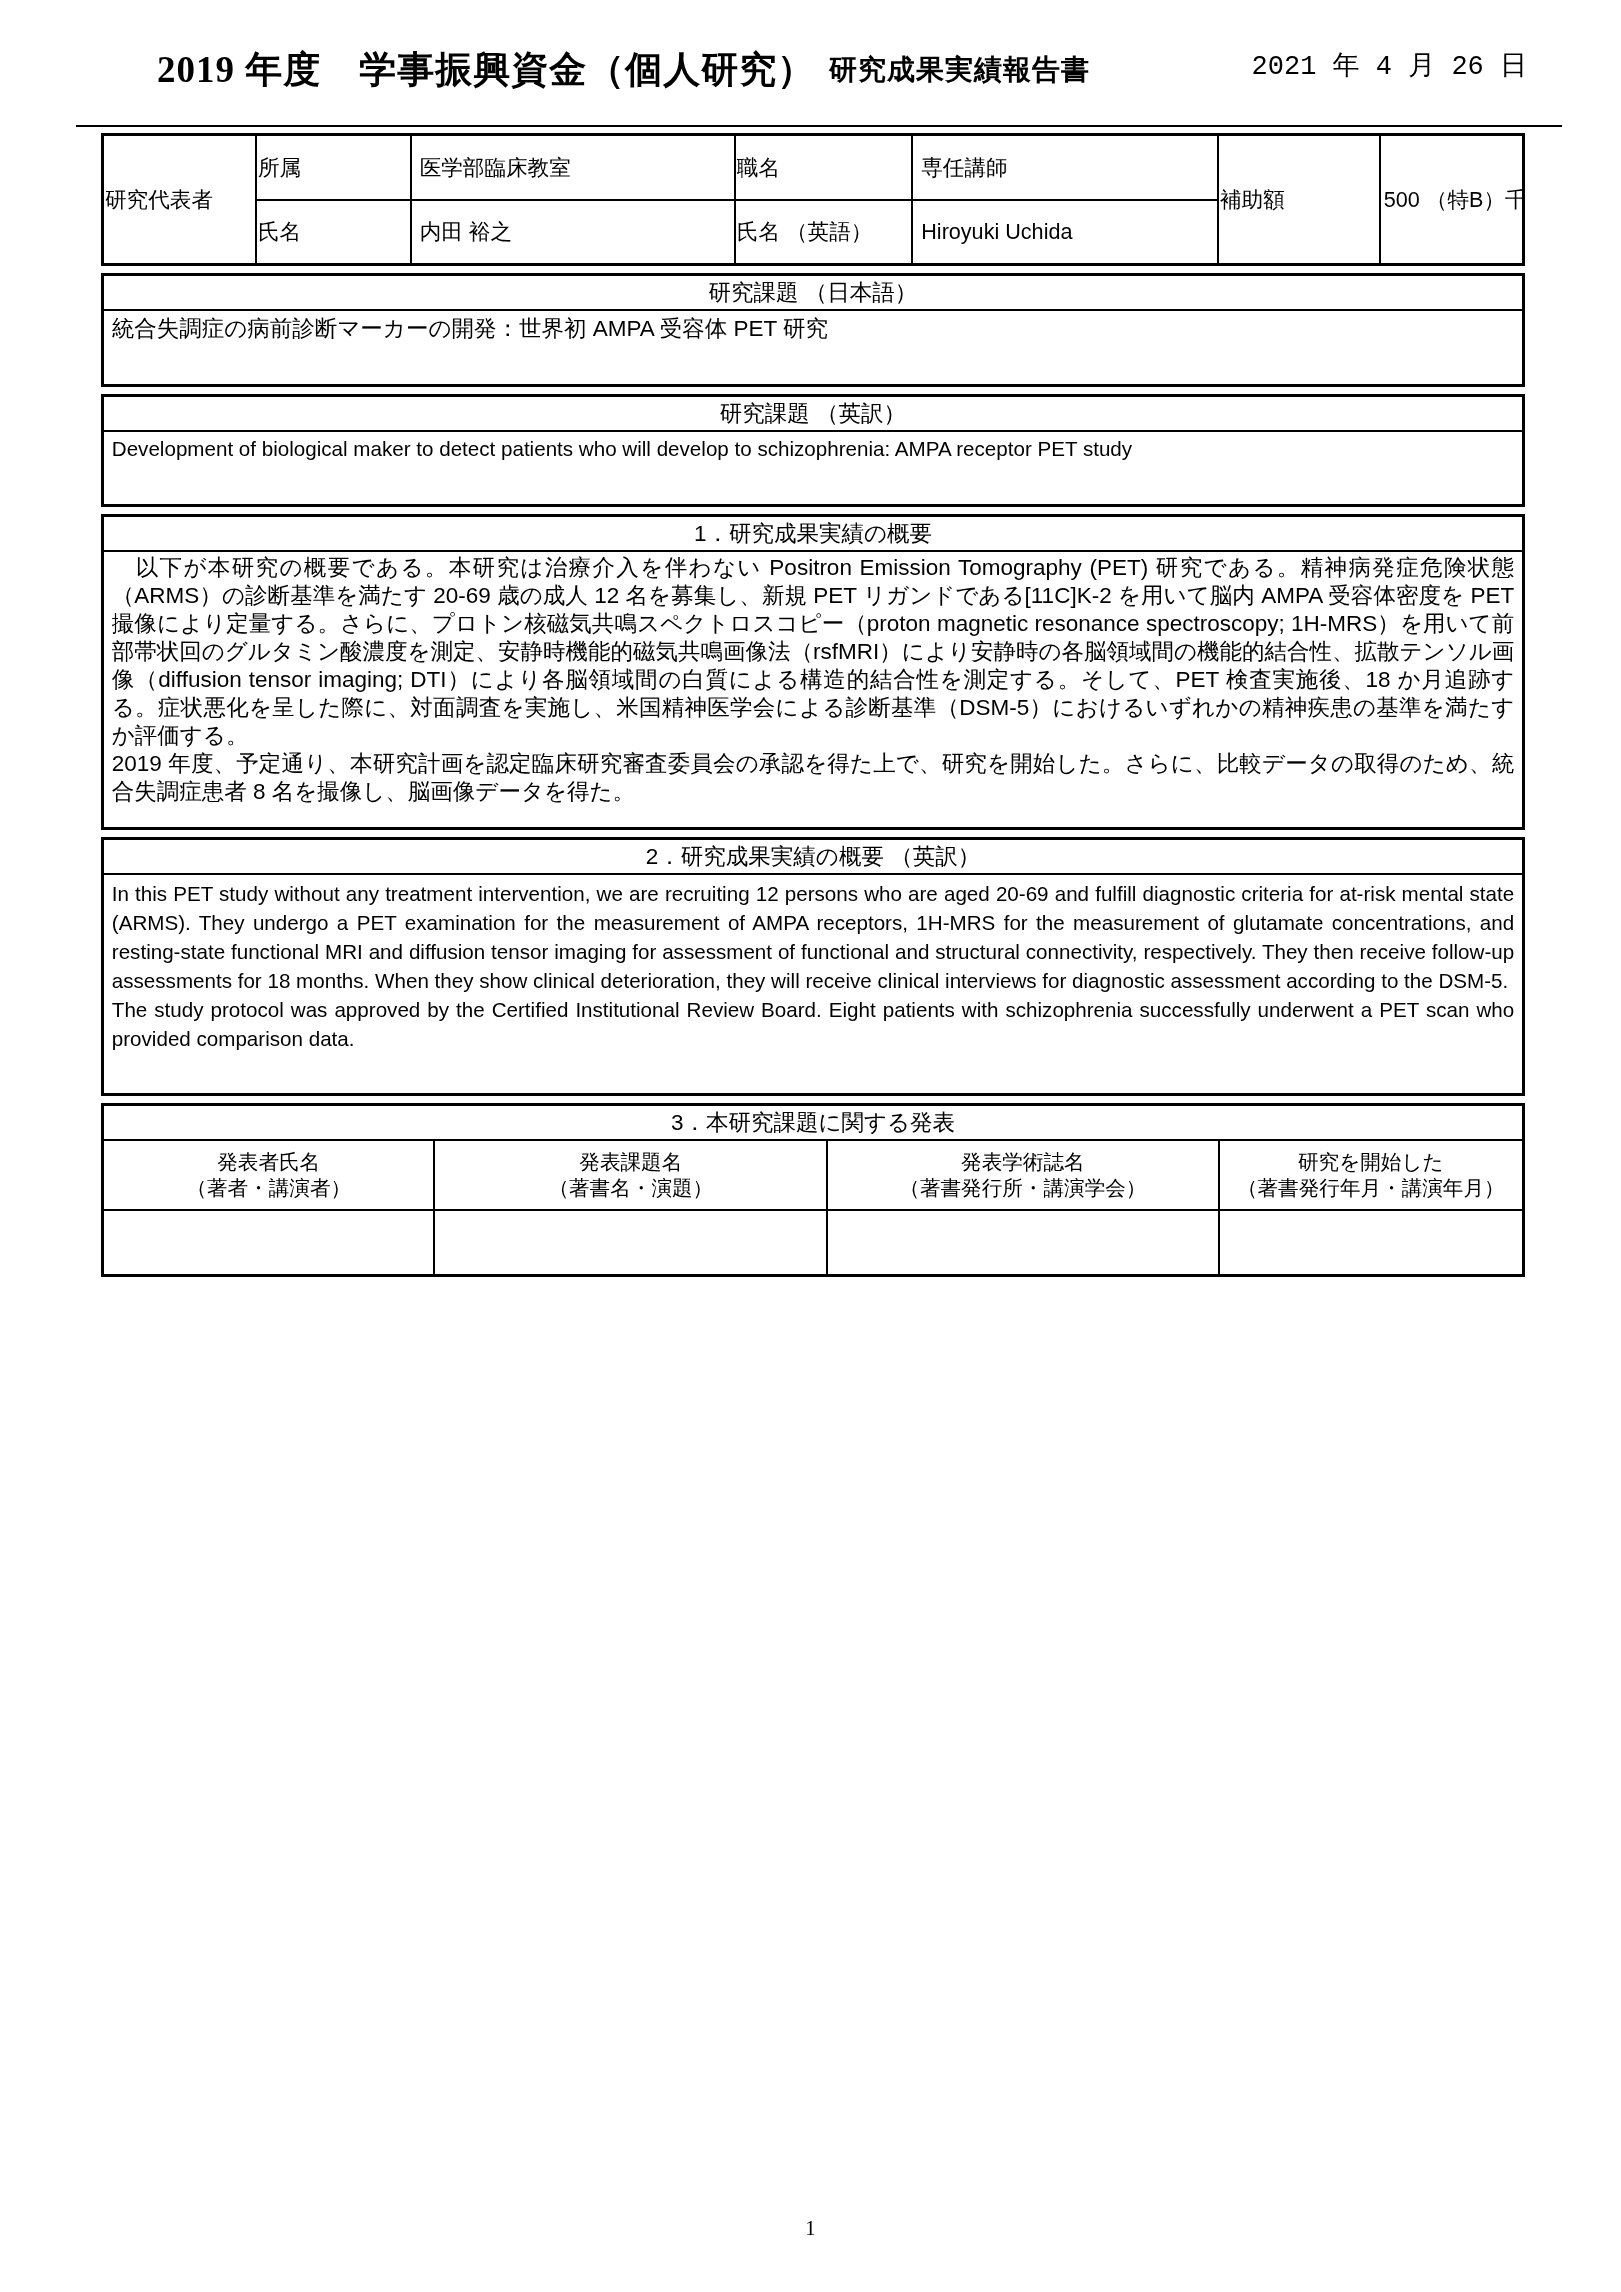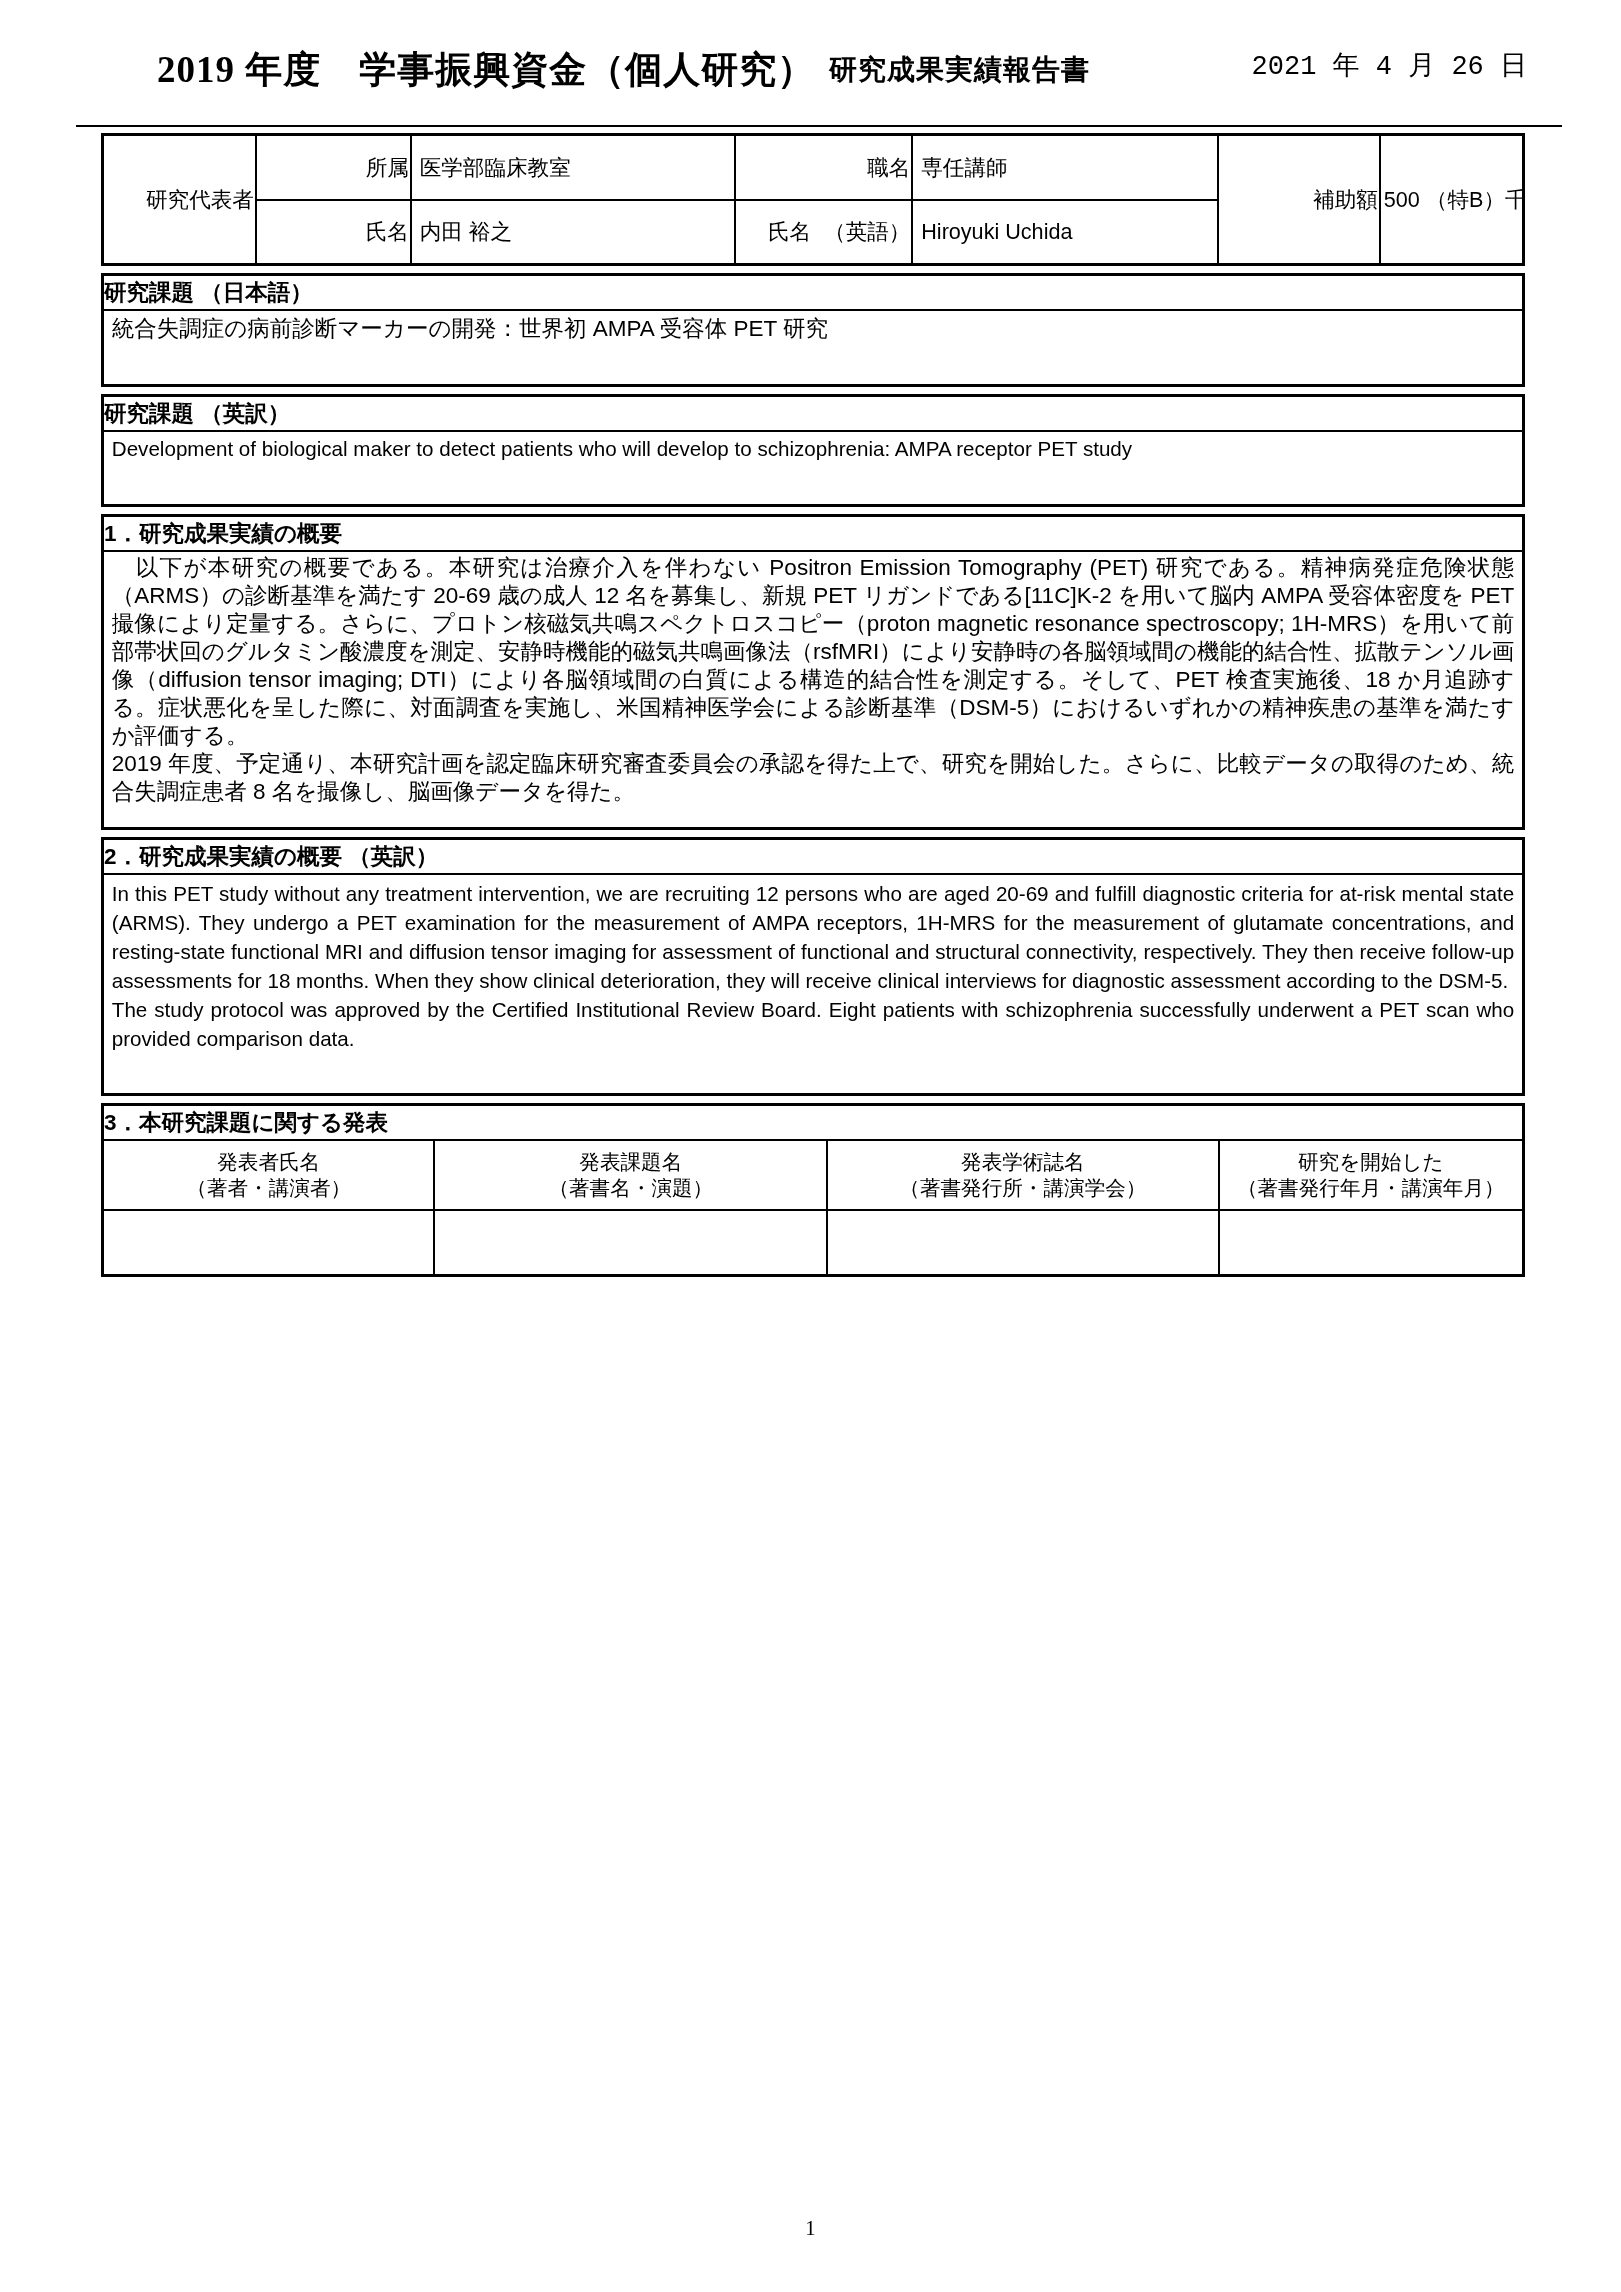--- a/index.html
+++ b/index.html
@@ -29,26 +29,26 @@
   .content{
     position:absolute;left:101px;top:133px;width:1424px;
   }
   table{border-collapse:collapse;width:100%;table-layout:fixed;}
   .rep-table{border:3.9px solid #000;}
   .rep-table td{
     border:2px solid #000;font-size:21.6px;vertical-align:middle;
     overflow:hidden;white-space:nowrap;
   }
   .rep-table tr{height:65px;}
-  .cell-label{text-align:right;font-family:Liberation Mono, monospace;}
+  .cell-label{text-align:left;}
   .cell-value{text-align:left;padding-left:7.8px;}
   .cell-amount{text-align:left;padding-left:2.9px;font-size:19.6px;}
   .box{border:3.9px solid #000;margin-top:6.9px;}
   .box-header{
-    text-align:left;font-size:22.5px;font-weight:bold;line-height:29px;
+    text-align:center;font-size:22.5px;font-weight:normal;line-height:29px;
     padding:2px 0;border-bottom:2px solid #000;
   }
   .box-content{padding:2.9px 7.8px;min-height:67px;font-size:22.5px;line-height:29px;}
   .box-content.en{font-size:20.6px;}
   .body-ja{min-height:267px;padding:2px 7.8px 5.9px;text-align:justify;border-radius:6px;}
   .body-ja p{margin:0;font-size:22.5px;line-height:28px;}
   .body-en{min-height:208px;padding:3.9px 7.8px 5.9px;text-align:justify;}
   .body-en p{margin:0;font-size:20.6px;line-height:29px;}
   .pub-table{border:none;}
   .pub-table td{

